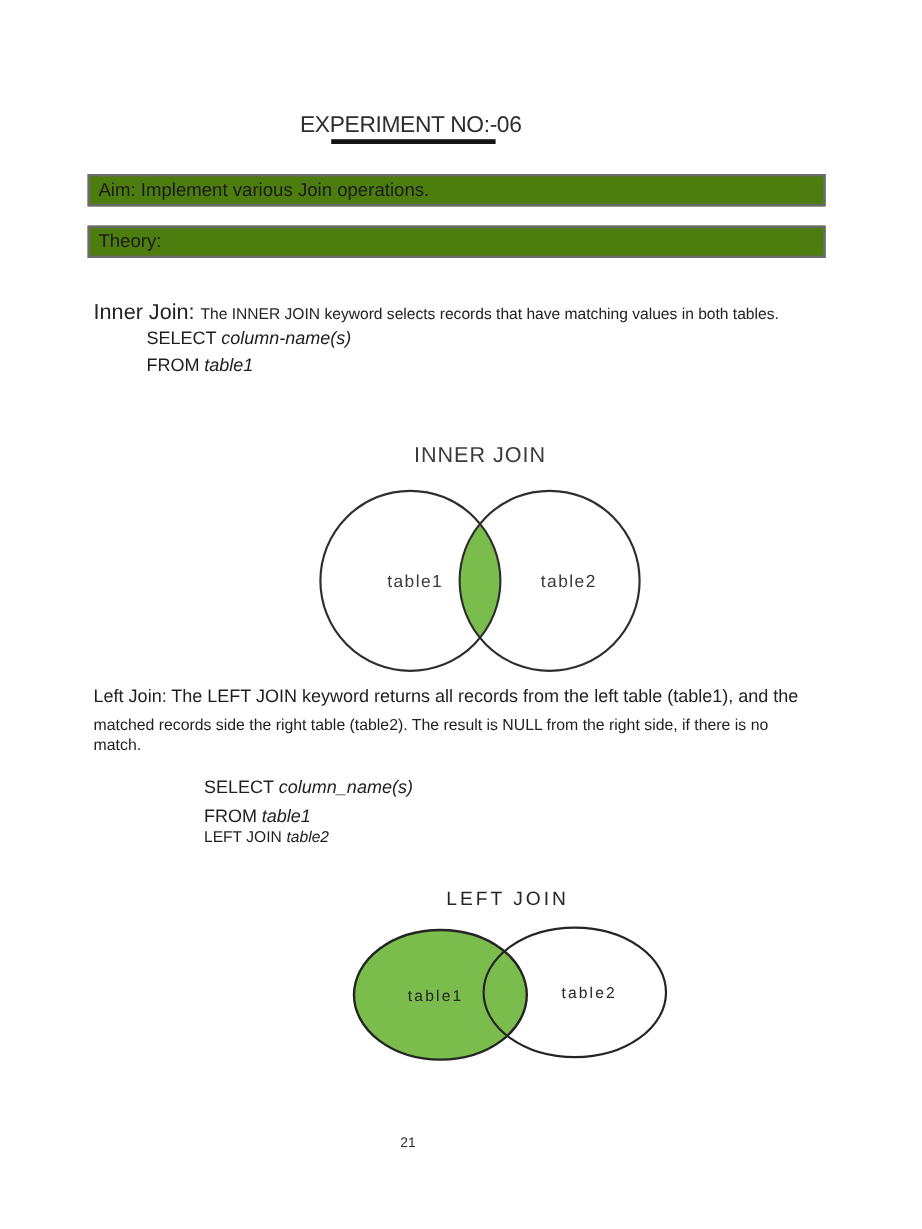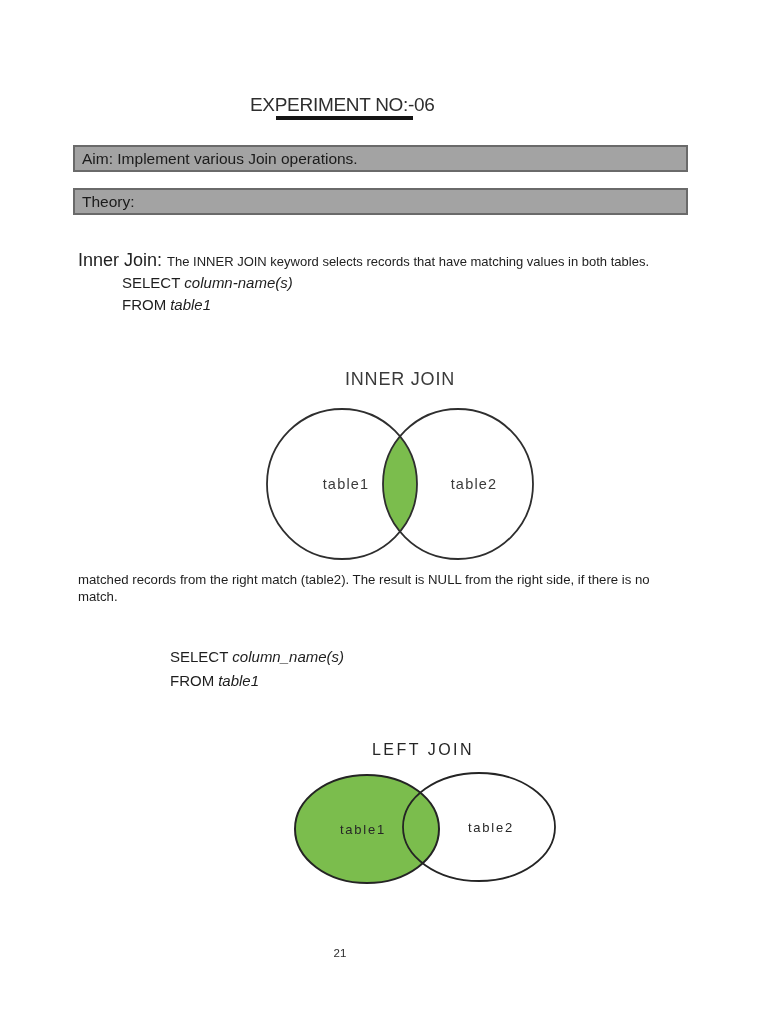--- a/index.html
+++ b/index.html
@@ -11,21 +11,21 @@
 
   
   .doc-title{
     left:250px;top:94px;width:178px;text-align:right;white-space:nowrap;
     font-size:19px;letter-spacing:-0.3px;color:#2e2e2e;
   }
   .title-underline{left:276px;top:116px;width:137px;height:4px;background:#141414;}
 
   
   .gray-box{
-    left:73px;width:604px;height:22px;background:#a3a3a3;border:2px solid #6a6a6a;
+    left:73px;width:604px;height:22px;background:#4d7c0f;border:2px solid #6a6a6a;
     font-size:15.5px;color:#1b1b1b;padding:1px 0 0 7px;line-height:21px;
   }
   .aim-box{top:145px;}
   .theory-box{top:188px;}
 
   
   .inner-line{left:78px;top:230px;white-space:nowrap;margin-top:20px;}
   .inner-heading{font-size:18px;color:#222;}
   .inner-desc{font-size:13px;color:#222;margin-left:5px;}
 
@@ -98,30 +98,34 @@
       </clipPath>
   </defs>
   <circle cx="203" cy="122" r="75" fill="#7bbd4d" clip-path="url(#clipLeftCircle)"></circle>
   <circle cx="87" cy="122" r="75" fill="none" stroke="#2e2e2e" stroke-width="1.8"></circle>
   <circle cx="203" cy="122" r="75" fill="none" stroke="#2e2e2e" stroke-width="1.8"></circle>
   <text class="venn-label" x="91" y="127" text-anchor="middle">table1</text>
   <text class="venn-label" x="219" y="127" text-anchor="middle">table2</text>
 </svg>
 
 <div class="abs leftjoin-para">
-  <div class="lj-l2">matched records from the right match (table2). The result is NULL from the right side, if there is no</div>
+  <div class="lj-l1">Left Join: The LEFT JOIN keyword returns all records from the left table (table1), and the</div>
+  <div class="lj-l2">matched records side the right table (table2). The result is NULL from the right side, if there is no</div>
   <div class="lj-l3">match.</div>
 </div>
 
 <div class="abs sql-block sql2">
   <div class="sql-line l1">
     <span class="kw">SELECT</span><span class="op">column_name(s)</span>
   </div>
   <div class="sql-line l2">
     <span class="kw">FROM</span><span class="op">table1</span>
+  </div>
+  <div class="sql-line small l3">
+    <span class="kw">LEFT JOIN</span><span class="op">table2</span>
   </div>
 </div>
 
 <div class="abs venn2-title">LEFT JOIN</div>
 <svg class="abs venn2-svg" width="280" height="122" viewBox="0 0 280 122">
   <ellipse cx="82" cy="61" rx="72" ry="54" fill="#7bbd4d" stroke="#242424" stroke-width="2"></ellipse>
   <ellipse cx="194" cy="59" rx="76" ry="54" fill="none" stroke="#242424" stroke-width="1.8"></ellipse>
   <text class="venn-label2" x="78" y="66" text-anchor="middle">table1</text>
   <text class="venn-label2" x="206" y="64" text-anchor="middle">table2</text>
 </svg>

